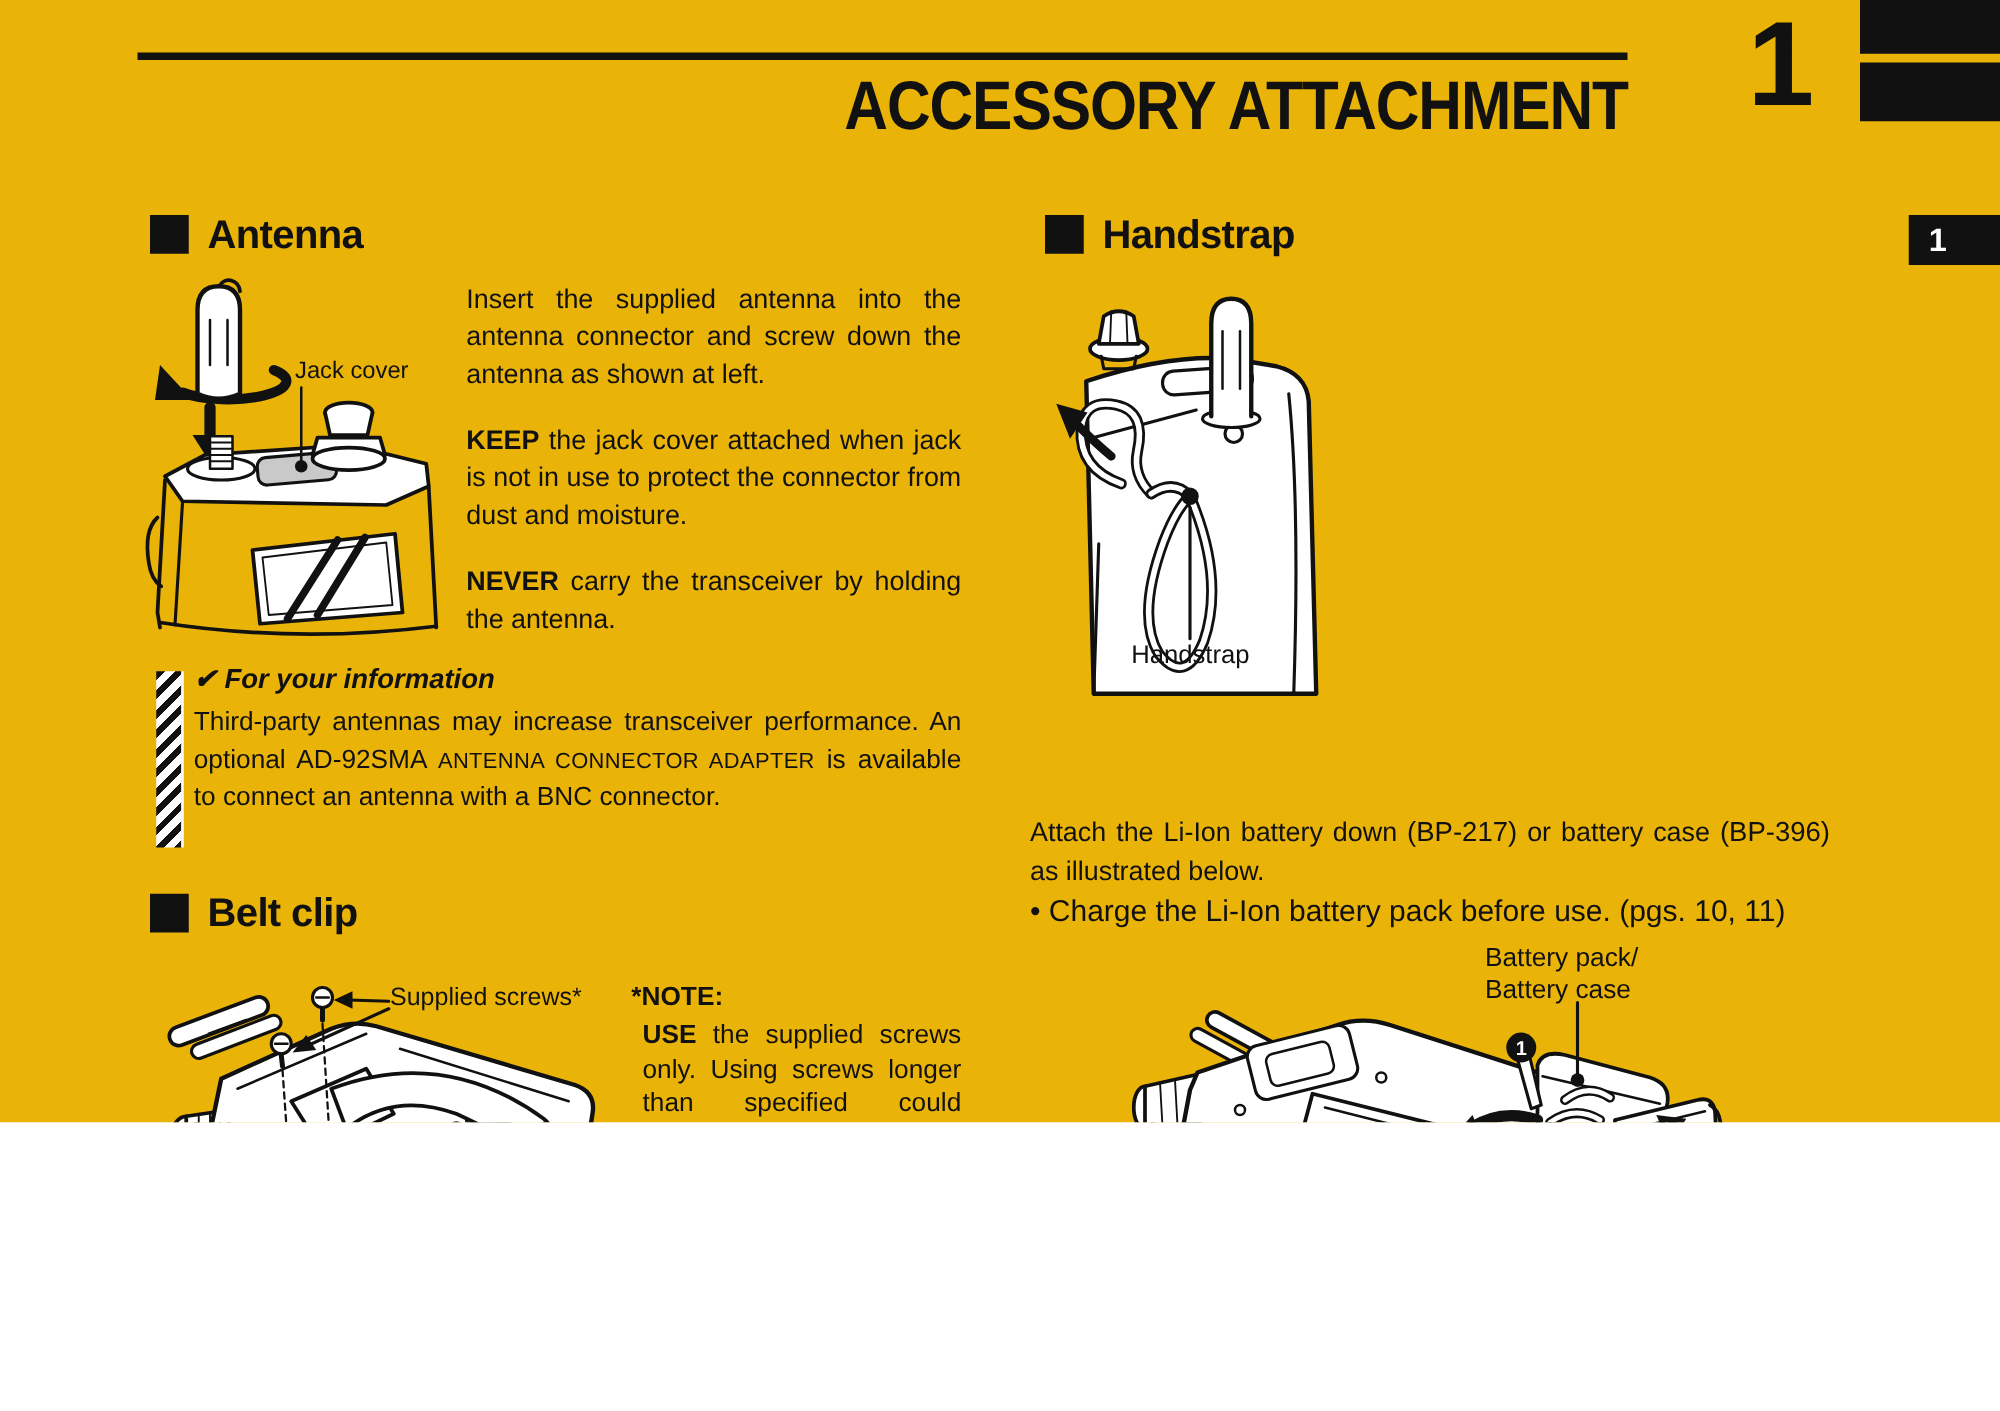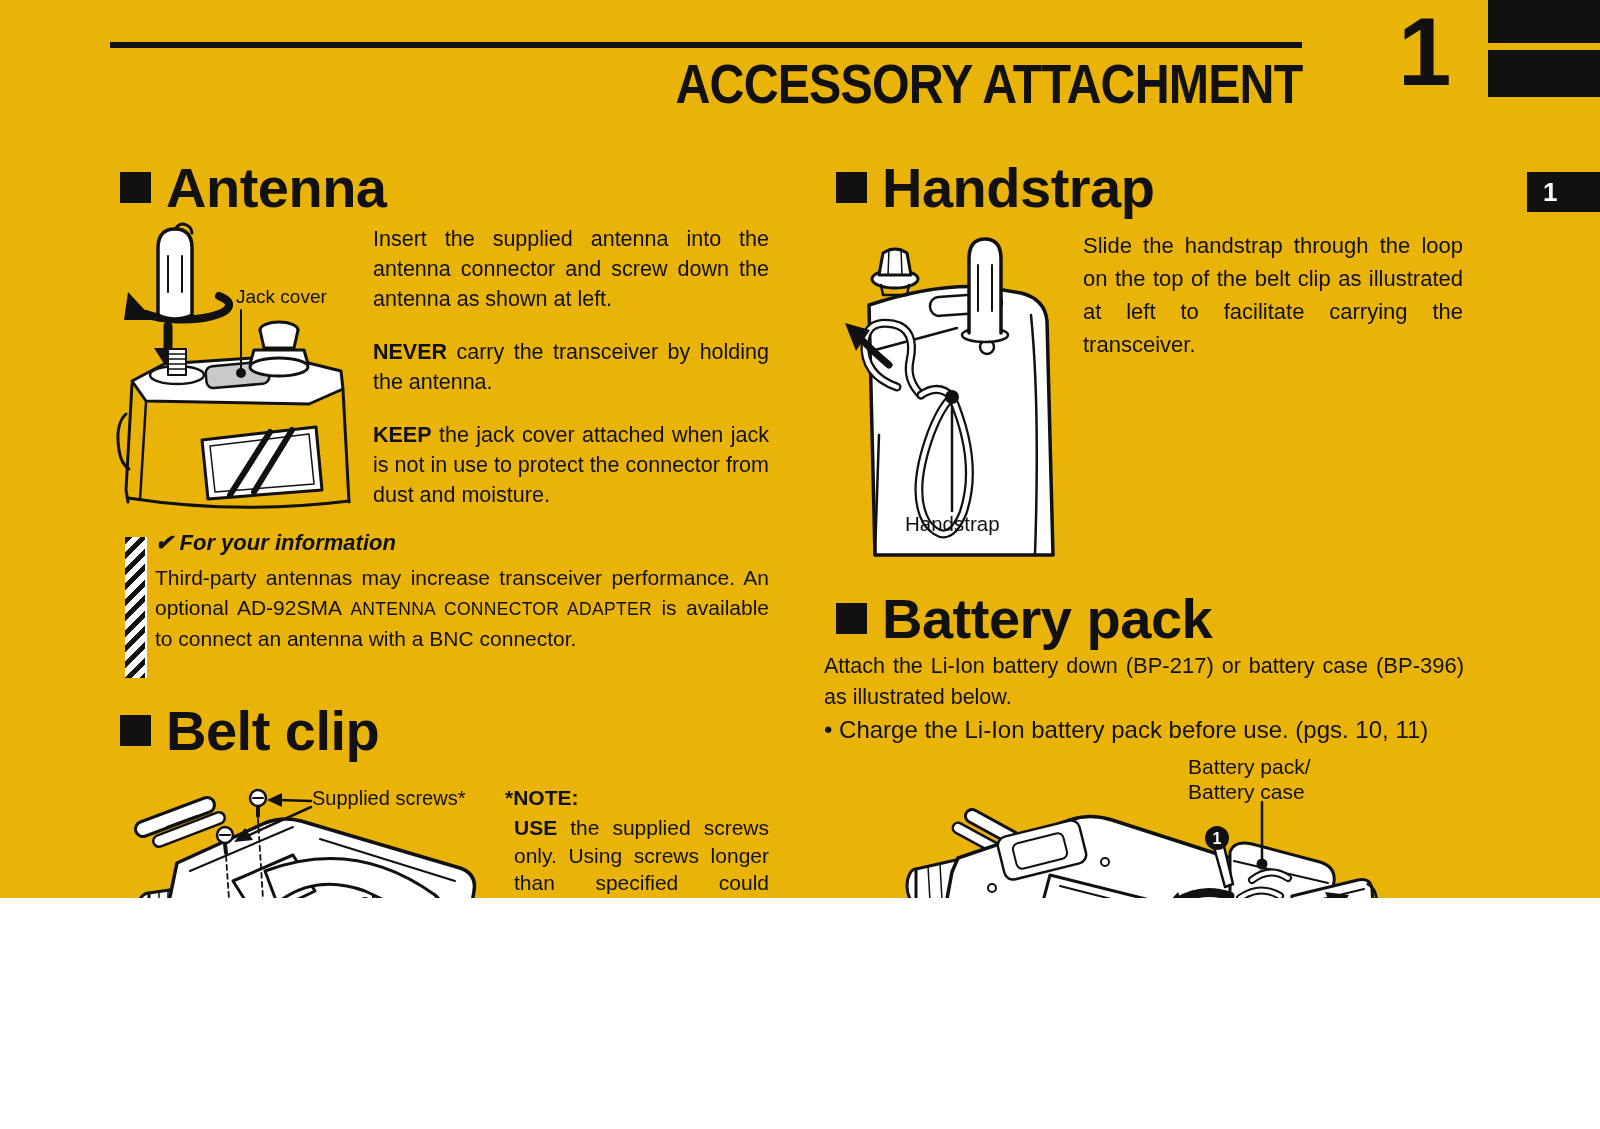--- a/index.html
+++ b/index.html
@@ -13,21 +13,21 @@
                 letter-spacing:-1px; white-space:nowrap; transform:scaleX(.88); transform-origin:right center; }
   .chapter-num { position:absolute; left:1398px; top:4px; font-size:96px; font-weight:bold; line-height:1; }
   .corner-block-1 { position:absolute; left:1488px; top:0; width:112px; height:43px; background:#111; }
   .corner-block-2 { position:absolute; left:1488px; top:50px; width:112px; height:47px; background:#111; }
   .side-tab { position:absolute; left:1527px; top:172px; width:73px; height:40px; background:#111;
               color:#fff; font-size:26px; font-weight:bold; line-height:40px; padding-left:16px; }
 
   
   .sec-head { position:absolute; display:flex; align-items:center; height:48px; }
   .sec-head .sq { width:31px; height:31px; background:#111; margin-right:15px; flex:0 0 auto; }
-  .sec-head .txt { font-size:56px; font-weight:bold; letter-spacing:-.5px; white-space:nowrap; }
+  .sec-head .txt { font-size:32px; font-weight:bold; letter-spacing:-.5px; white-space:nowrap; }
 
   
   .col-text p { font-size:21.5px; line-height:30px; text-align:justify; margin:0 0 23px 0; }
   .antenna-text { position:absolute; left:373px; top:224px; width:396px; }
   .handstrap-text { position:absolute; left:1083px; top:229px; width:380px; }
   .handstrap-text p { font-size:22px; line-height:33px; text-align:justify; }
   .battery-text { position:absolute; left:824px; top:650px; width:640px; }
   .battery-text p { font-size:21.5px; line-height:31px; text-align:justify; }
   .battery-text .model { font-size:22px; }
   .battery-bullet { position:absolute; left:824px; top:718px; width:660px; font-size:24px; line-height:24px; }
@@ -120,22 +120,22 @@
       <path d="M84,222 L198,209 L204,272 L90,281 Z" fill="#fff" stroke-width="3"></path>
       <path d="M92,228 L191,216 L196,266 L97,274 Z" stroke-width="1.5"></path>
       <line x1="152" y1="214" x2="112" y2="277" stroke-width="6"></line>
       <line x1="174" y1="212" x2="136" y2="274" stroke-width="6"></line>
     </g>
   </svg>
   <div class="callout" style="left:236px; top:286px; font-size:19px;">Jack cover</div>
 
   <div class="col-text antenna-text">
     <p>Insert the supplied antenna into the antenna connector and screw down the antenna as shown at left.</p>
+    <p><b>KEEP</b><span> the jack cover attached when jack is not in use to protect the con­nector from dust and moisture.</span></p>
     <p><b>NEVER</b><span> carry the transceiver by hold­ing the antenna.</span></p>
-    <p><b>KEEP</b><span> the jack cover attached when jack is not in use to protect the con­nector from dust and moisture.</span></p>
   </div>
 
   <div class="info-box">
     <div class="info-hatch"></div>
     <div class="info-head">✔ For your information</div>
     <div class="info-body"><span>Third-party antennas may increase transceiver perfor­mance. An optional AD-92SMA </span><span class="smallcaps">ANTENNA CONNECTOR ADAPTER</span><span> is available to connect an antenna with a BNC connector.</span></div>
   </div>
 
   <div class="sec-head" style="left:120px; top:706px;">
     <div class="sq"></div>
@@ -233,28 +233,21 @@
       <circle cx="117" cy="172" r="7" fill="#111" stroke="none"></circle>
 
       <polygon points="10,98 35,105 21,126" fill="#111" stroke="none"></polygon>
       <path d="M28,116 Q42,130 54,140" stroke-width="7"></path>
 
       <line x1="117" y1="181" x2="117" y2="286" stroke-width="2.5"></line>
     </g>
   </svg>
   <div class="callout" style="left:905px; top:512px; font-size:20.5px;">Handstrap</div>
 
-  <div class="handstrap-text">
-    <p>Slide the handstrap through the loop on the top of the belt clip as illustrated at left to facilitate carrying the transceiver.</p>
-  </div>
-
-  <div class="sec-head" style="left:836px; top:594px;">
-    <div class="sq"></div>
-    <div class="txt">Battery pack</div>
-  </div>
+
 
   <div class="battery-text">
     <p><span>Attach the Li-Ion battery down </span><span class="model">(BP-217)</span><span> or battery case </span><span class="model">(BP-396)</span><span> as illustrated below.</span></p>
   </div>
   <div class="battery-bullet">• Charge the Li-Ion battery pack before use. (pgs. 10, 11)</div>
 
   <div class="callout two-line" style="left:1188px; top:754px; font-size:21px;">
     <div>Battery pack/</div>
     <div>Battery case</div>
   </div>

